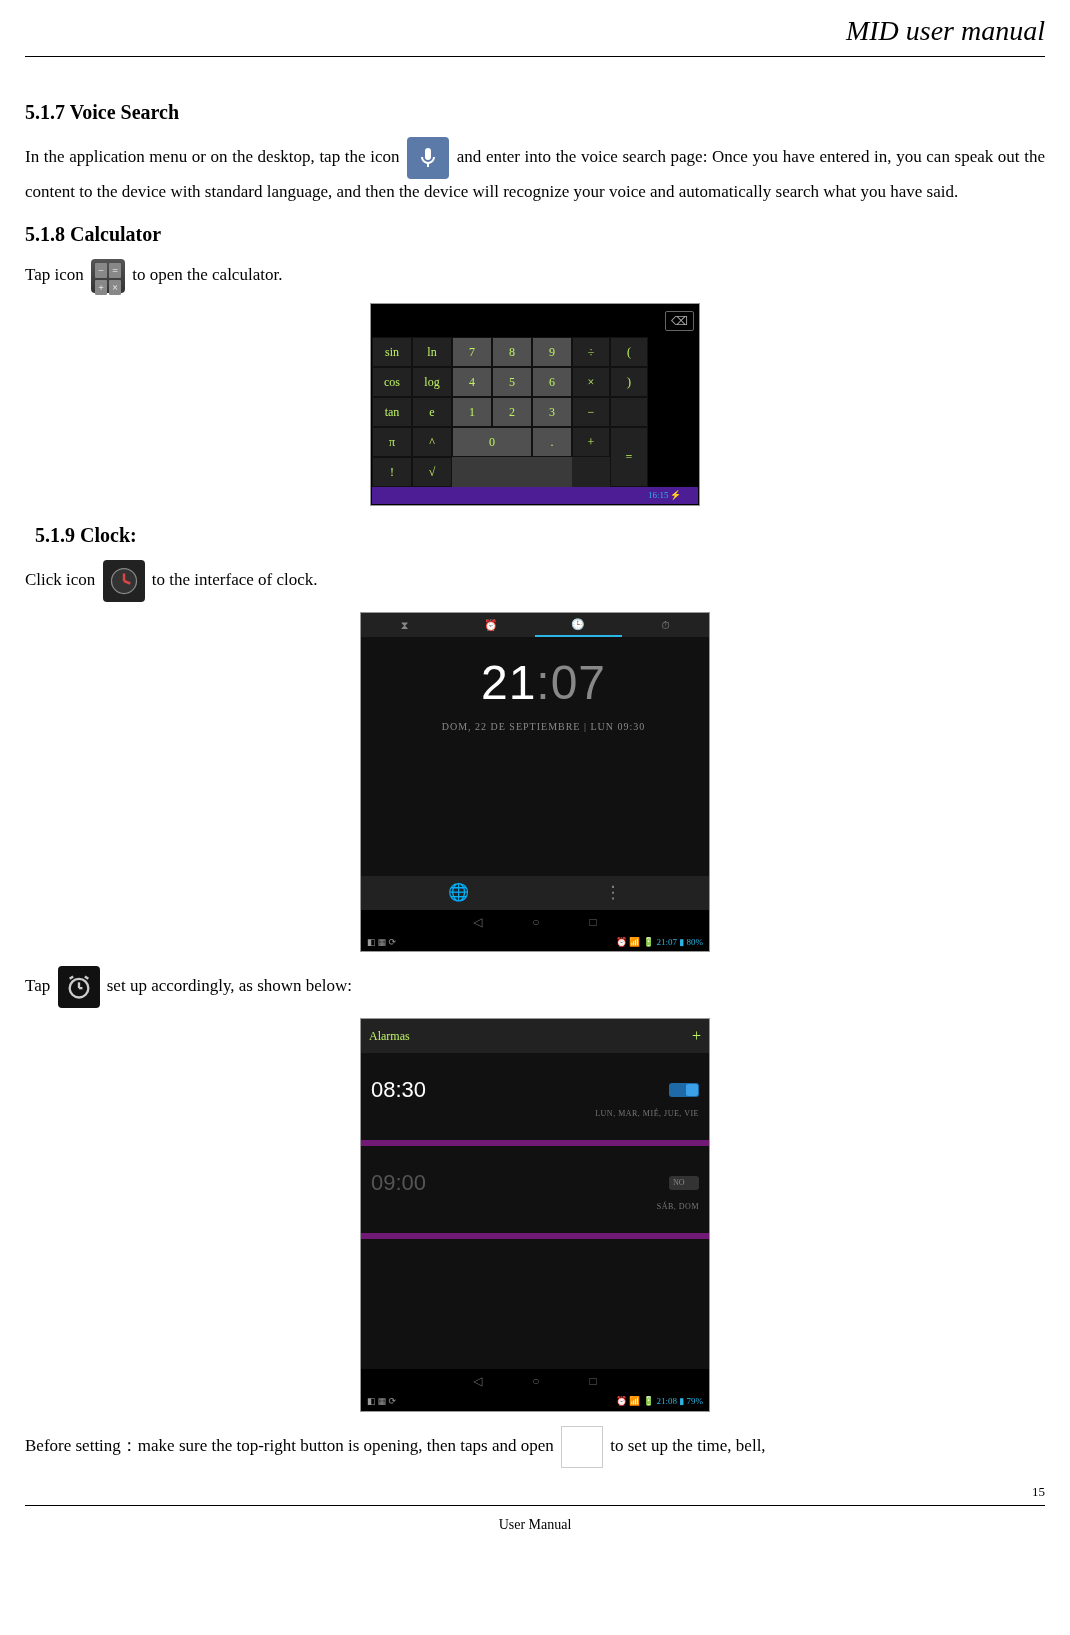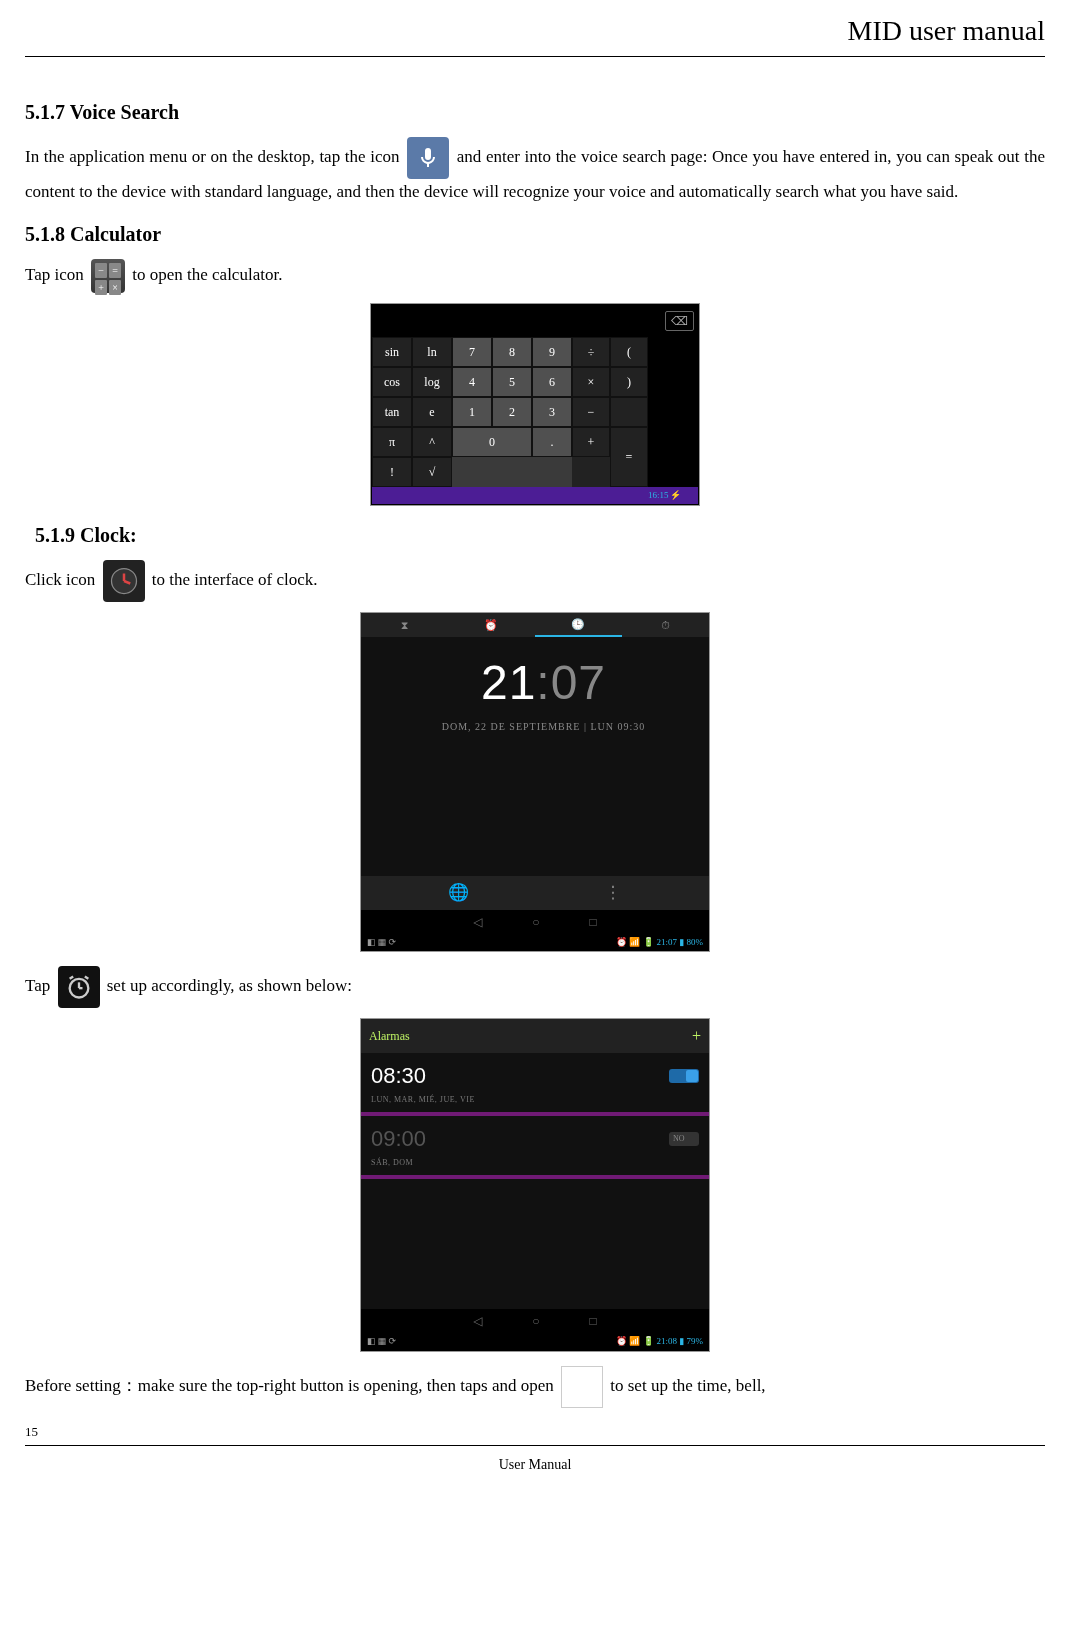--- a/index.html
+++ b/index.html
@@ -10,20 +10,21 @@
       color: #000;
       background: #fff;
       width: 1070px;
       padding: 10px 25px 30px 25px;
     }
     .header-title {
       text-align: right;
       font-size: 28px;
       margin-bottom: 4px;
       font-family: "Times New Roman", serif;
+      font-style: italic;
     }
     .header-rule { border: none; border-top: 1.5px solid #000; margin-bottom: 40px; }
     .section-title { font-weight: bold; font-size: 20px; margin: 14px 0 10px 0; }
     .para { text-align: justify; margin-bottom: 10px; }
     .inline-icon {
       display: inline-block;
       vertical-align: middle;
       margin: 0 3px;
     }
     .mic-icon {
@@ -74,21 +75,21 @@
     
     .shot { margin: 8px auto 14px auto; display:block; }
     .calc-shot { width: 330px; background:#000; padding:1px; border:1px solid #999;}
     .calc-display { background:#000; height:32px; display:flex; justify-content:flex-end; align-items:center; padding:4px; }
     .calc-backspace { color:#aaa; font-size:12px; border:1px solid #666; padding:0 5px; border-radius:2px;}
     .calc-body { display:flex; }
     .calc-col { display:grid; }
     .calc-sci { grid-template-columns: repeat(2,40px); grid-auto-rows:30px; background:#222;}
     .calc-num { grid-template-columns: repeat(3,40px); grid-auto-rows:30px; background:#3a3a3a;}
     .calc-ops { grid-template-columns: repeat(2,38px); grid-auto-rows:30px; background:#222;}
-    .calc-btn { color:#ffffff; font-size:12px; display:flex; align-items:center; justify-content:center; border:0.5px solid #111;}
+    .calc-btn { color:#bef264; font-size:12px; display:flex; align-items:center; justify-content:center; border:0.5px solid #111;}
     .calc-num .calc-btn { background:#505050; }
     .calc-num .zero { grid-column: span 2; }
     .calc-eq { grid-row: span 2; }
     .calc-status { background:#4c1d95; color:#2bb6e6; font-size:9px; text-align:right; padding:2px 16px; }
 
     
     .clock-shot { width:350px; background:#111; border:1px solid #999; }
     .clock-tabs { display:flex; background:#222; height:24px; }
     .clock-tab { flex:1; display:flex; align-items:center; justify-content:center; color:#888; font-size:11px; }
     .clock-tab.active { color:#fff; border-bottom:2px solid #2bb6e6; }
@@ -100,33 +101,33 @@
     .clock-bottom { display:flex; justify-content:space-around; background:#222; padding:4px 20px; color:#888; }
     .nav-bar { display:flex; justify-content:center; gap:50px; background:#000; padding:3px 0; }
     .nav-bar span { color:#666; font-size:12px; }
     .status-bar { background:#000; color:#2bb6e6; font-size:9px; text-align:right; padding:2px 6px; display:flex; justify-content:space-between;}
     .status-bar .left{ color:#999; }
 
     
     .alarm-shot { width:350px; background:#111; border:1px solid #999; }
     .alarm-header { background:#222; color:#bef264; font-size:12px; padding:5px 8px; display:flex; justify-content:space-between; align-items:center;}
     .alarm-header .plus { font-size:16px; }
-    .alarm-row { padding:6px 10px; border-bottom:4px solid #701a75; }
+    .alarm-row { padding:20px 10px; border-bottom:6px solid #701a75;text-align:right; }
     .alarm-time { display:flex; justify-content:space-between; align-items:center; }
     .alarm-time .t { font-size:22px; font-family:Arial, sans-serif; }
     .alarm-time.on .t { color:#fff; }
     .alarm-time.off .t { color:#555; }
     .alarm-days { color:#777; font-size:8px; margin-top:2px; letter-spacing:0.5px;}
     .toggle { width:30px; height:14px; background:#333; border-radius:3px; position:relative; }
     .toggle.on { background:#1e6aa8; }
     .toggle.on::after { content:""; position:absolute; right:1px; top:1px; width:12px; height:12px; background:#3aa0e8; border-radius:2px;}
     .toggle.off::after { content:"NO"; position:absolute; left:4px; top:0; font-size:8px; color:#888; line-height:14px;}
     .alarm-space { height:130px; }
 
-    .page-num { text-align:left; font-size:13px; margin-top:14px; margin-bottom:4px;}
+    .page-num { text-align:right; font-size:13px; margin-top:14px; margin-bottom:4px;}
     .footer-rule { border:none; border-top:1.5px solid #000; margin-bottom:8px; }
     .footer { text-align:center; font-size:14px; }
     .indent { margin-left:10px; }
   </style>
 </head>
 <body>
 
 <div class="header-title">MID user manual</div>
 <hr class="header-rule">
 

